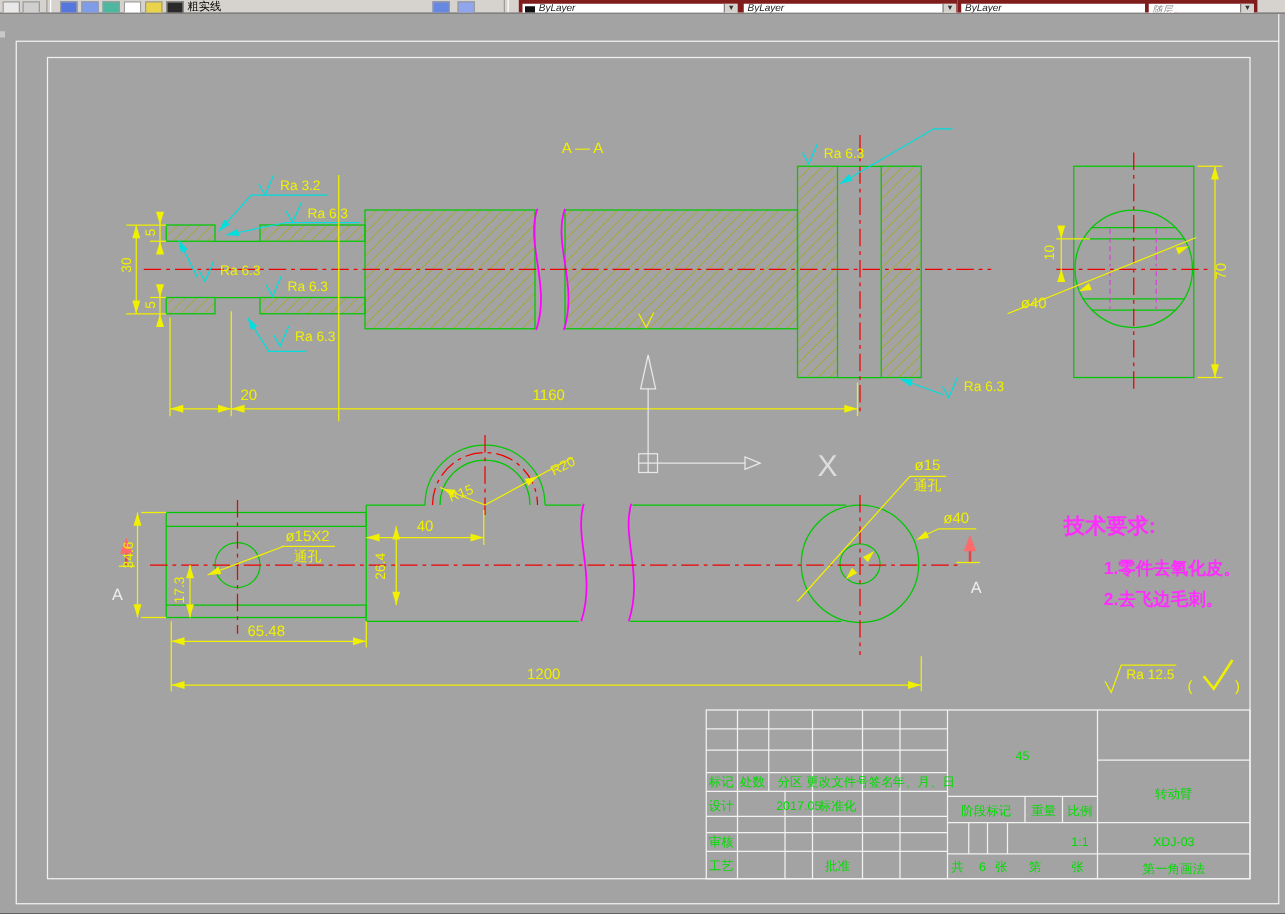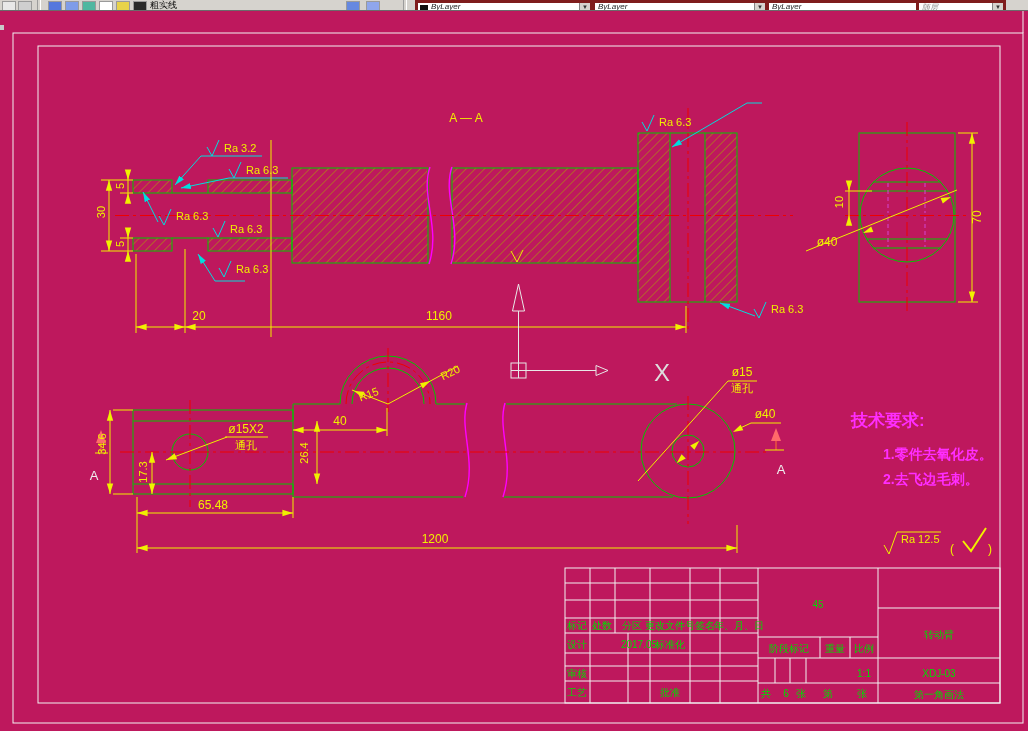--- a/index.html
+++ b/index.html
@@ -1,16 +1,16 @@
 <!DOCTYPE html>
 <html><head>
 <meta charset="utf-8">
 <style>
   html,body{margin:0;padding:0;background:#000;}
-  #stage{position:relative;width:1028px;height:731px;background:#be185d;overflow:hidden;
+  #stage{position:relative;width:1028px;height:731px;background:#a3a3a3;overflow:hidden;
          font-family:"Liberation Sans",sans-serif;}
   
   #toolbar{position:absolute;top:0;left:0;width:1028px;height:10px;background:#d6d3ce;
            border-bottom:1px solid #6a6a6a;z-index:5;overflow:hidden;}
   .tbi{position:absolute;top:1px;width:12px;height:9px;border:1px solid #9a9a9a;background:#efefef;}
   .tbsep{position:absolute;top:0;width:2px;height:10px;border-left:1px solid #9c9c9c;border-right:1px solid #fff;}
   .tblabel{position:absolute;top:-1px;font-size:9px;color:#000;white-space:nowrap;}
   .combo{position:absolute;top:0px;height:9px;background:#fff;border:3px solid #7f1d1d;font-size:8px;
          color:#222;overflow:hidden;white-space:nowrap;font-style:italic;}
   .combo .cv{position:absolute;left:3px;top:-1px;}

